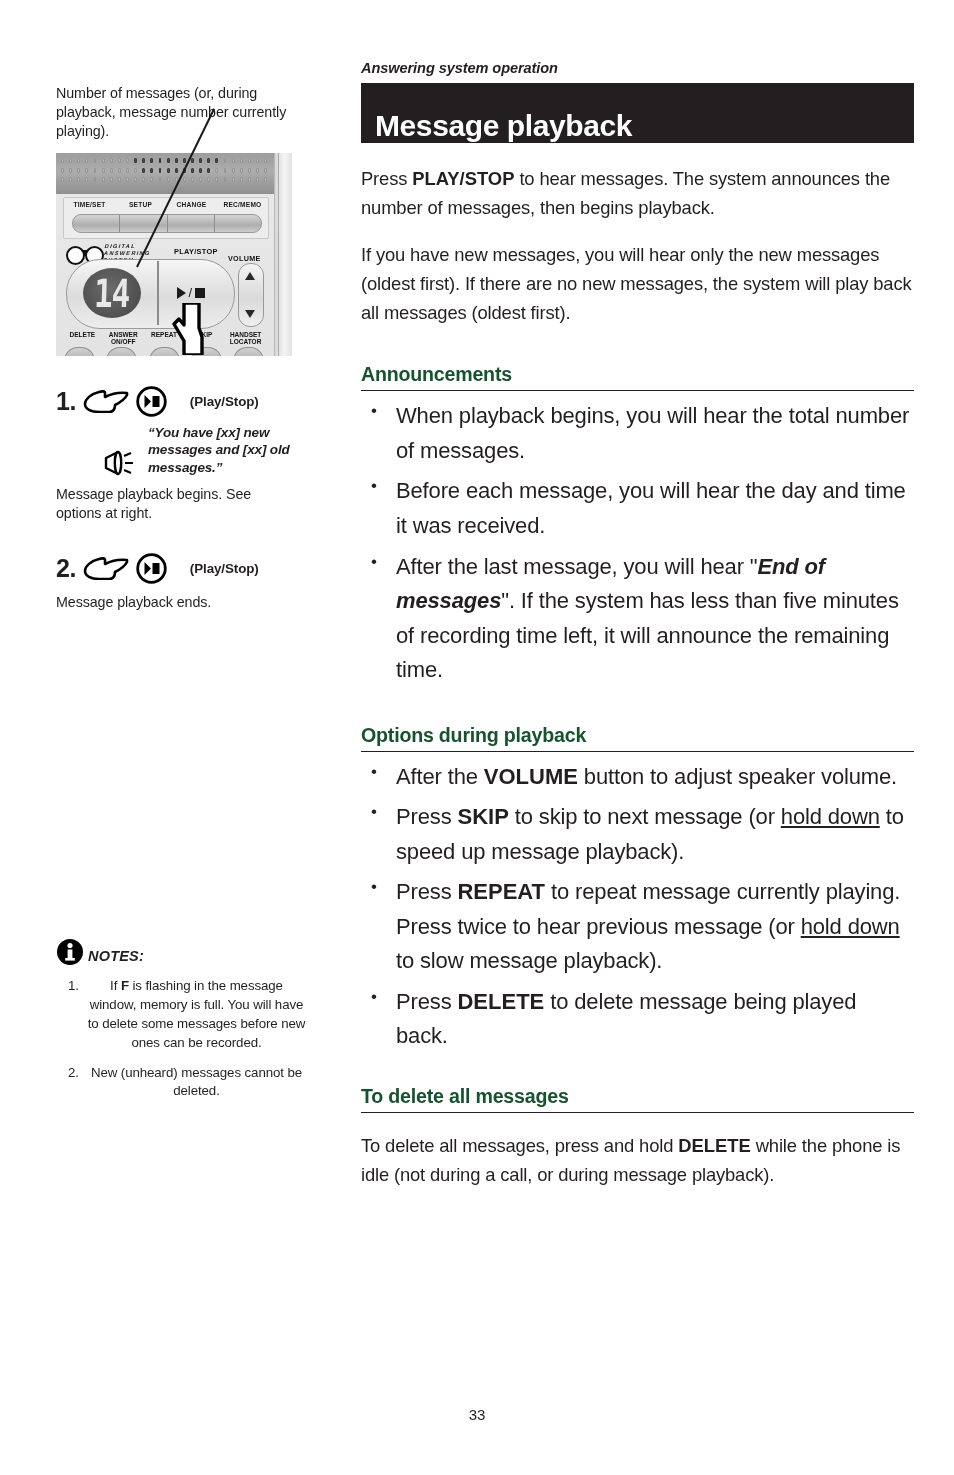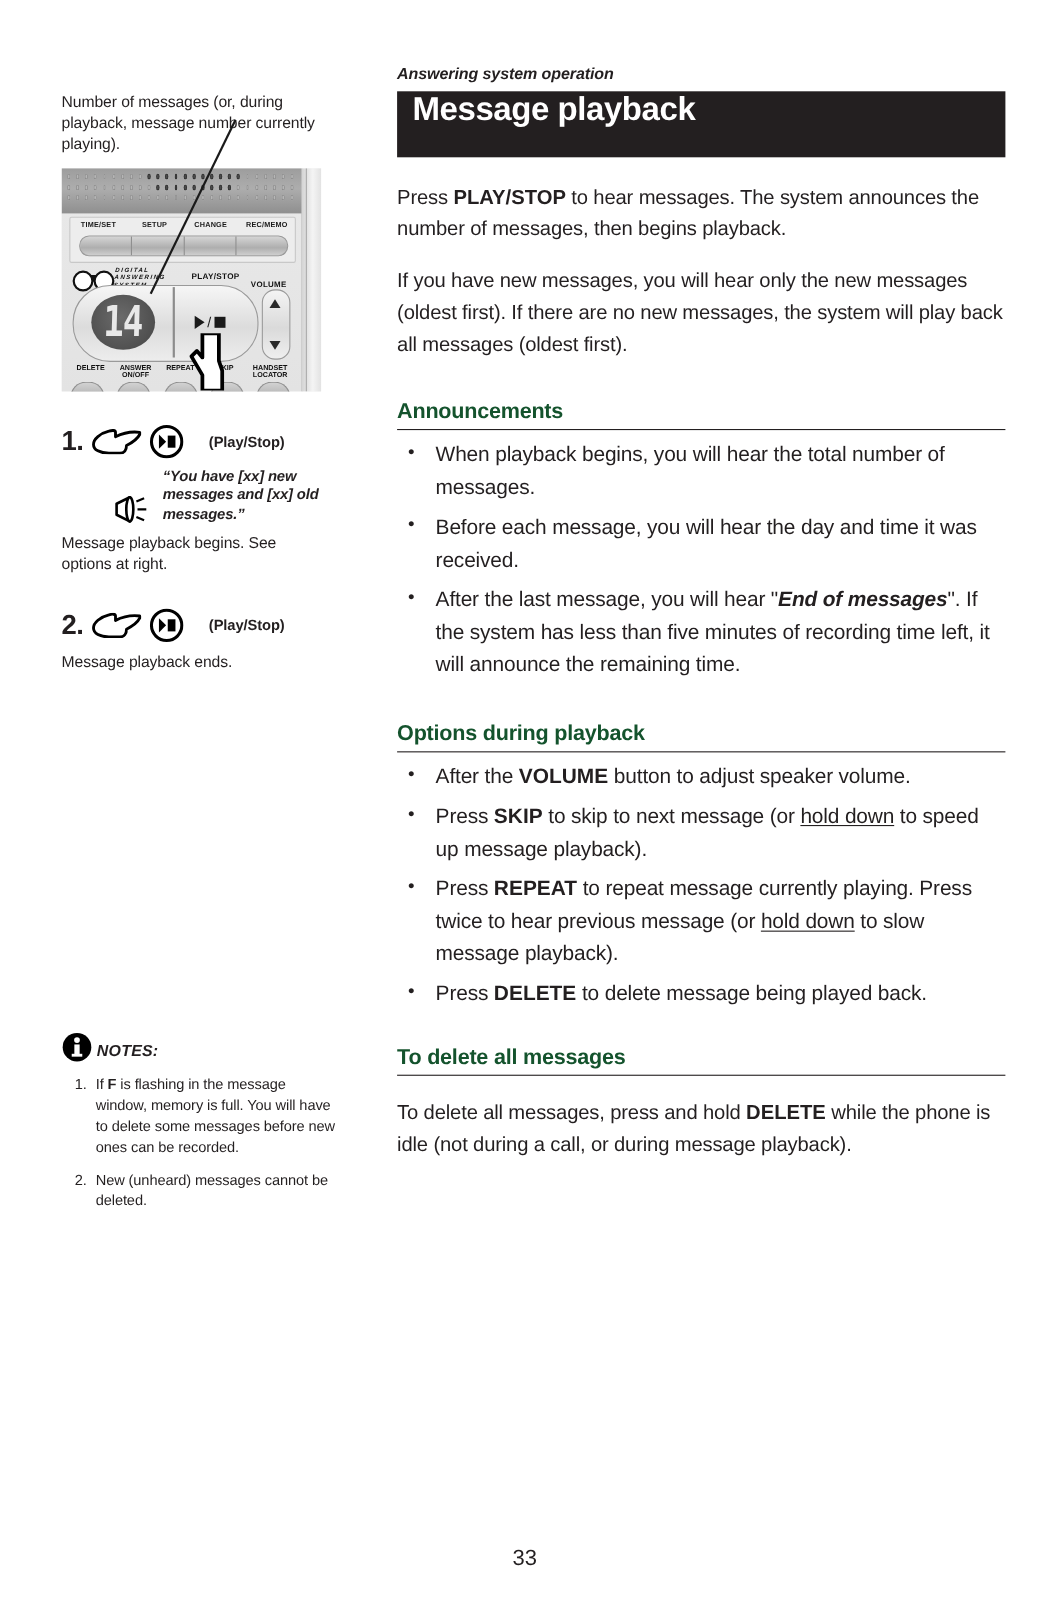--- a/index.html
+++ b/index.html
@@ -357,21 +357,21 @@
     padding-bottom: 2px;
   }
   .note-item {
     display: flex;
     margin-top: 11px;
     font-size: 13.3px;
     line-height: 1.42;
     letter-spacing: -0.1px;
   }
   .note-n { width: 31px; flex: none; padding-left: 12px; box-sizing: border-box; }
-  .note-tx { flex: 1; }
+  .note-tx { flex: 1; text-align: center; }
   .note-tx b { font-weight: bold; }
 
   
   .right-col {
     position: absolute;
     left: 361px;
     top: 60px;
     width: 553px;
   }
   .running-head {
@@ -379,21 +379,21 @@
     font-style: italic;
     font-weight: bold;
     letter-spacing: -0.1px;
     color: #231f20;
     margin-bottom: 7px;
   }
   .title-bar {
     background: #231f20;
     height: 60px;
     display: flex;
-    align-items: flex-start;
+    align-items: flex-end;
     padding-left: 14px;
     box-sizing: border-box;
   }
   .title-bar h1 {
     margin: 0;
     color: #ffffff;
     font-size: 30px;
     font-weight: bold;
     letter-spacing: -0.4px;
   }
@@ -420,41 +420,41 @@
 
   ul.bullets {
     list-style: none;
     margin: 8px 0 0 0;
     padding: 0;
   }
   ul.bullets li {
     position: relative;
     padding-left: 35px;
     margin-top: 6px;
-    font-size: 19px;
+    font-size: 22px;
     line-height: 1.57;
     letter-spacing: -0.15px;
   }
   ul.bullets li:before {
     content: "•";
     position: absolute;
     left: 10px;
     top: -1px;
     font-size: 17px;
   }
   ul.bullets li b { font-weight: bold; letter-spacing: 0px; }
   ul.bullets li i.bi { font-weight: bold; font-style: italic; }
   ul.bullets li u { text-decoration: underline; text-underline-offset: 2px; }
 
   .page-num {
     position: absolute;
     left: 0; right: 0;
     top: 1406px;
     text-align: center;
-    font-size: 20px;
+    font-size: 15px;
     color: #231f20;
   }
 </style>
 </head>
 <body>
 
 <div class="left-col">
 
   <div class="caption-top">Number of messages (or, during playback, message number currently playing).</div>
 

